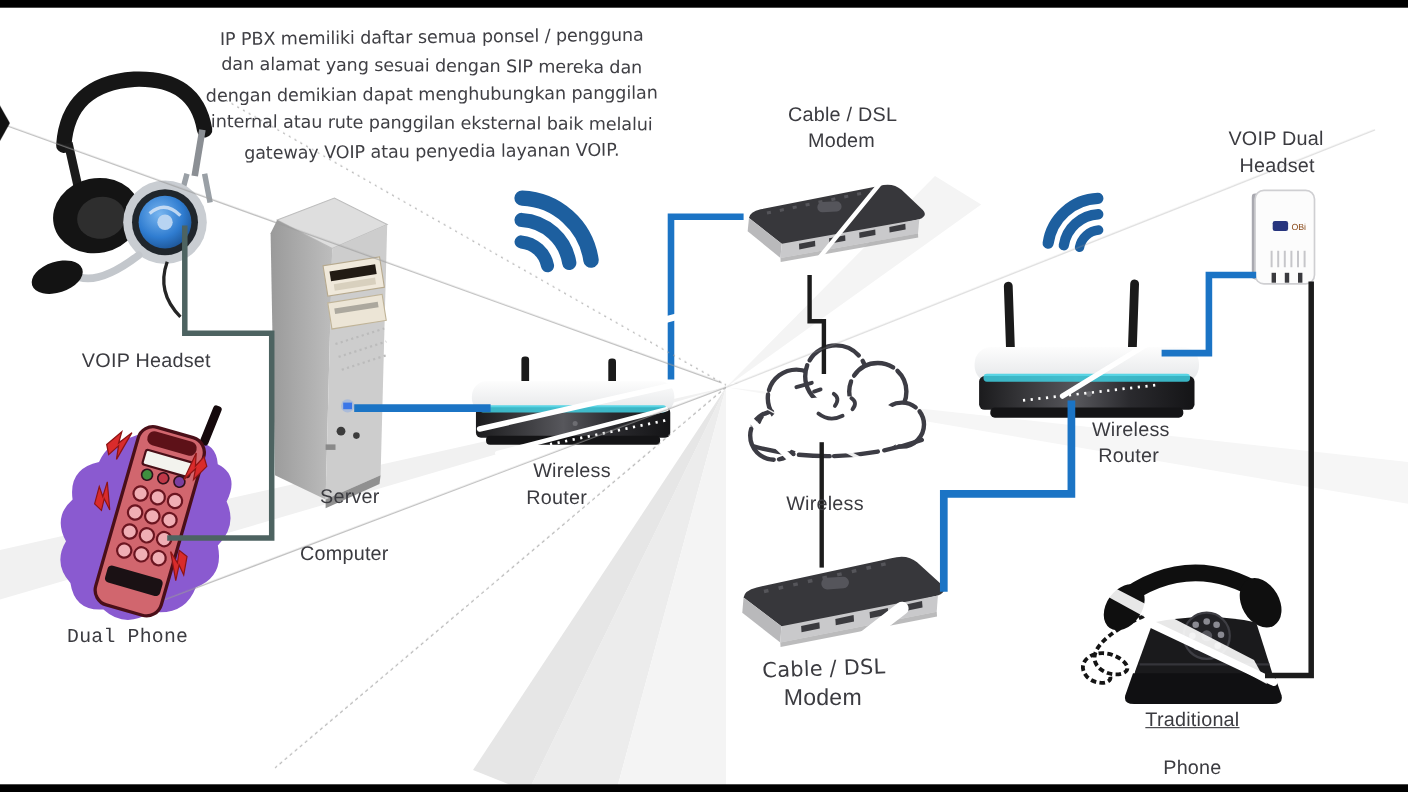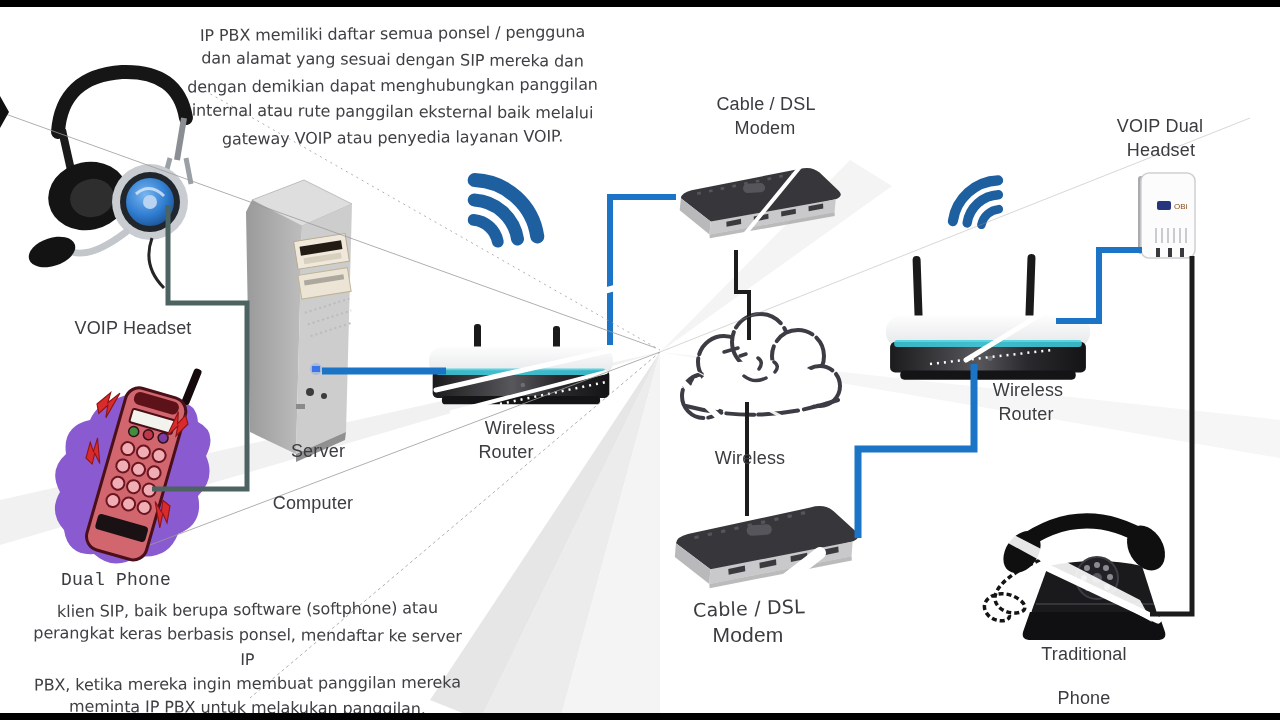--- a/index.html
+++ b/index.html
@@ -262,41 +262,35 @@
 </svg>
 
 <div class="para" style="left:165px;top:21px;width:455px;">
   <div class="hand hand-line">IP PBX memiliki daftar semua ponsel / pengguna</div>
   <div class="hand hand-line">dan alamat yang sesuai dengan SIP mereka dan</div>
   <div class="hand hand-line">dengan demikian dapat menghubungkan panggilan</div>
   <div class="hand hand-line">internal atau rute panggilan eksternal baik melalui</div>
   <div class="hand hand-line">gateway VOIP atau penyedia layanan VOIP.</div>
 </div>
 
-<div class="para bottom" style="left:25px;top:598px;width:445px;">
-  <div class="hand hand-line">klien SIP, baik berupa software (softphone) atau</div>
-  <div class="hand hand-line">perangkat keras berbasis ponsel, mendaftar ke server IP</div>
-  <div class="hand hand-line">PBX, ketika mereka ingin membuat panggilan mereka</div>
-  <div class="hand hand-line">meminta IP PBX untuk melakukan panggilan.</div>
-</div>
 
 <div class="label" style="left:133px;top:283px;margin-top:36px;">VOIP Headset</div>
 <div class="label" style="left:318px;top:442px;">Server</div>
 <div class="label" style="left:313px;top:466px;margin-top:28px;">Computer</div>
 <div class="label" style="left:116px;top:571px;font-family:Liberation Mono, monospace;">Dual Phone</div>
 <div class="label" style="left:520px;top:419px;">Wireless</div>
 <div class="label" style="left:506px;top:443px;">Router</div>
 <div class="label" style="left:766px;top:95px;">Cable / DSL</div>
 <div class="label" style="left:765px;top:119px;">Modem</div>
 <div class="label" style="left:750px;top:449px;">Wireless</div>
 <div class="hand-label label" style="left:749px;top:599px;">Cable / DSL</div>
 <div class="label big" style="left:748px;top:624px;">Modem</div>
 <div class="label" style="left:1028px;top:381px;">Wireless</div>
 <div class="label" style="left:1026px;top:405px;">Router</div>
 <div class="label" style="left:1160px;top:117px;">VOIP Dual</div>
 <div class="label" style="left:1161px;top:141px;">Headset</div>
-<div class="label" style="left:1084px;top:645px;">Traditional</div>
+<div class="label" style="left:1084px;top:645px;text-decoration:underline;">Traditional</div>
 <div class="label" style="left:1084px;top:661px;margin-top:28px;">Phone</div>
 
 <div class="bar top"></div>
 <div class="bar bottom"></div>
 
 </div>
 
 </body></html>

